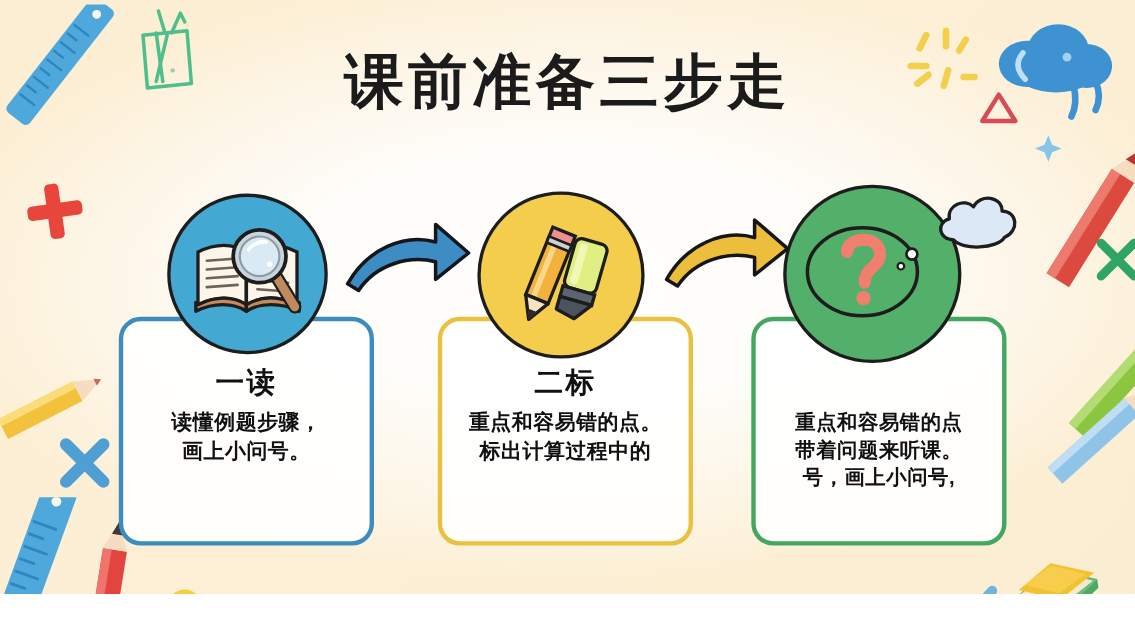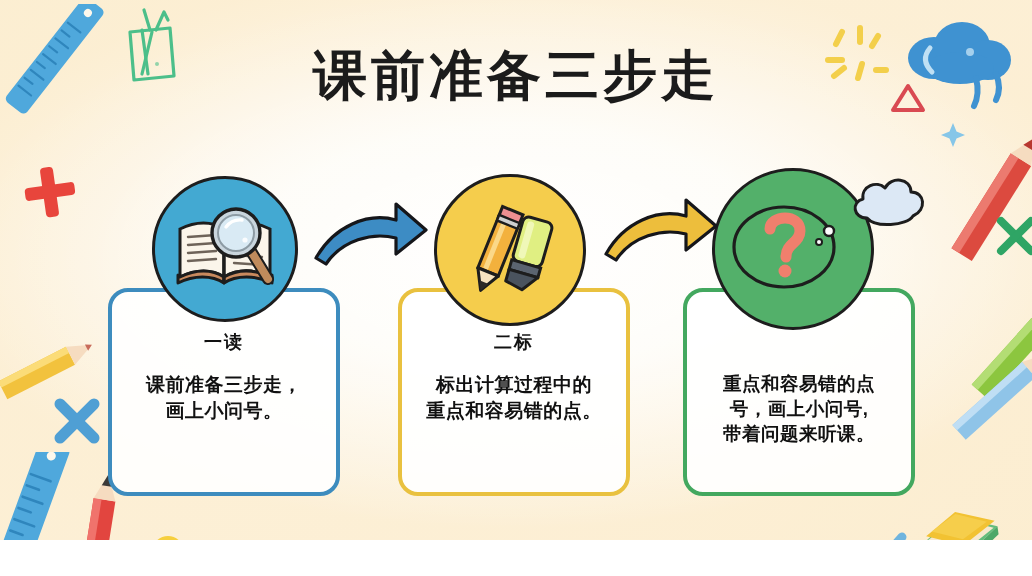--- a/index.html
+++ b/index.html
@@ -30,21 +30,21 @@
     position:absolute;top:288px;width:232px;height:208px;
     border:4px solid #3e8cbd;border-radius:20px;
     background:rgba(255,255,255,0.9);
     box-sizing:border-box;z-index:20;
   }
   .card.c1{left:108px;border-color:#3d8cbe;}
   .card.c2{left:398px;border-color:#e9c13f;text-decoration:underline;}
   .card.c3{left:684px;left:683px;border-color:#43a85f;}
   .card-head{
     position:absolute;left:0;top:38px;width:100%;text-align:center;
-    font-size:18px;font-weight:bold;color:#111;letter-spacing:2px;
+    font-size:26px;font-weight:bold;color:#111;letter-spacing:2px;
   }
   .card-body{
     position:absolute;left:10px;right:10px;top:80px;text-align:center;
     font-size:19px;font-weight:bold;color:#111;line-height:1.38;letter-spacing:0.5px;
   }
   .card.c3 .card-body{font-size:18.5px;line-height:1.35;}
 
   
   .circ{
     position:absolute;border-radius:50%;border:3px solid #1d1d1d;
@@ -304,38 +304,38 @@
 
   <div class="arrow a2">
     <svg width="118" height="76" viewBox="0 0 118 76">
       <path d="M4 64 C22 32, 56 18, 84 26 L84 10 L114 36 L84 60 L84 44 C60 38, 30 46, 14 70 Z" fill="#edbe3c" stroke="#15161a" stroke-width="3.2" stroke-linejoin="round"></path>
     </svg>
   </div>
 
   <div class="card c1">
     <div class="card-head">一读</div>
     <div class="card-body">
-      <div>课前准备三步走，</div>
+      <div>读懂例题步骤，</div>
       <div>画上小问号。</div>
     </div>
   </div>
 
   <div class="card c2">
     <div class="card-head">二标</div>
     <div class="card-body">
+      <div>重点和容易错的点。</div>
       <div>标出计算过程中的</div>
-      <div>重点和容易错的点。</div>
     </div>
   </div>
 
   <div class="card c3">
     <div class="card-body">
       <div>重点和容易错的点</div>
+      <div>带着问题来听课。</div>
       <div>号，画上小问号,</div>
-      <div>带着问题来听课。</div>
     </div>
   </div>
 
   <div class="circ b1">
     <span>
       <svg width="106" height="92" viewBox="0 0 106 92">
 
         <path d="M8 26 C24 18, 40 18, 52 26 L52 74 C40 66, 24 66, 8 74 Z" fill="#fbf5ea" stroke="#1d1d1d" stroke-width="3"></path>
         <path d="M98 26 C82 18, 66 18, 52 26 L52 74 C66 66, 82 66, 98 74 Z" fill="#fbf5ea" stroke="#1d1d1d" stroke-width="3"></path>
         <path d="M6 72 L6 80 C22 72, 40 72, 52 80 L52 74 C40 66, 24 66, 8 74 Z" fill="#c98a5e" stroke="#1d1d1d" stroke-width="3" stroke-linejoin="round"></path>

